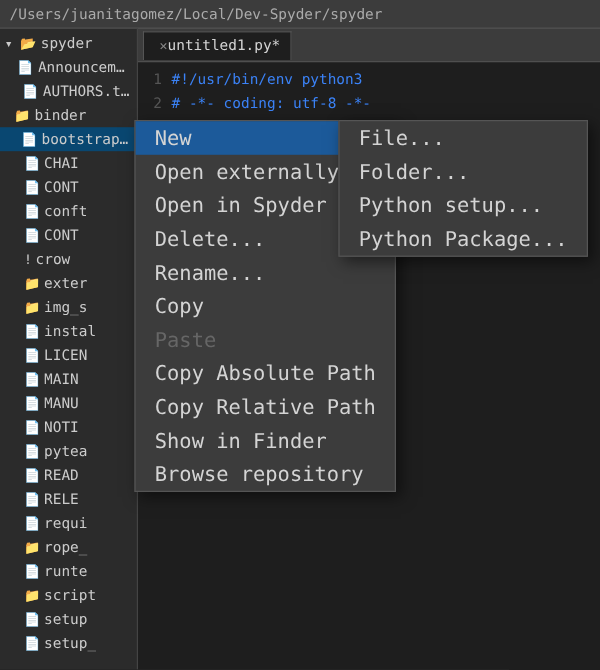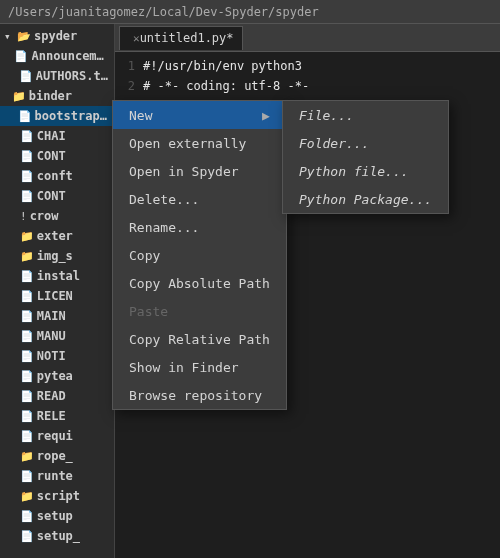--- a/index.html
+++ b/index.html
@@ -49,21 +49,21 @@
       font-size: 12px;
       color: #ccc;
       white-space: nowrap;
       overflow: hidden;
       height: 20px;
     }
     .tree-item.selected {
       background: #094771;
     }
     .tree-item .icon { margin-right: 3px; font-size: 11px; }
-    .tree-item .label { overflow: hidden; text-overflow: ellipsis; font-weight: bold; }
+    .tree-item .label { overflow: hidden; text-overflow: ellipsis; }
 
     
     .tab-bar {
       background: #3c3c3c;
       display: flex;
       align-items: center;
       height: 28px;
       border-bottom: 1px solid #555;
       padding: 0 4px;
     }
@@ -100,21 +100,21 @@
       font-size: 12px;
     }
     .line-num {
       width: 28px;
       text-align: right;
       padding-right: 8px;
       color: #555;
       flex-shrink: 0;
     }
     .line-content { color: #6a9955; }
-    .line-content.comment { color: #e5e5e5; }
+    .line-content.comment { color: #3b82f6; }
 
     
     .right-panel {
       flex: 1;
       display: flex;
       flex-direction: column;
       overflow: hidden;
     }
 
     
@@ -130,24 +130,24 @@
       background: #3c3c3c;
       border: 1px solid #555;
       box-shadow: 4px 4px 12px rgba(0,0,0,0.5);
       min-width: 170px;
     }
 
     .menu-item {
       padding: 5px 16px;
       cursor: pointer;
       white-space: nowrap;
-      font-size: 13px;
+      font-size: 17px;
       color: #d4d4d4;
       display: flex;
-      align-items: center;
+      align-items: flex-start;
       justify-content: space-between;
       height: 28px;
     }
     .menu-item.highlighted {
       background: #1c5a9a;
     }
     .menu-item.disabled {
       color: #666;
       cursor: default;
     }
@@ -158,21 +158,20 @@
 
     
     .submenu {
       background: #3c3c3c;
       border: 1px solid #555;
       box-shadow: 4px 4px 12px rgba(0,0,0,0.5);
       min-width: 150px;
       position: absolute;
       left: 170px;
       top: 0;
-      font-style: italic;
     }
   </style>
 </head>
 <body>
 
 <div class="path-bar">
   <span>/Users/juanitagomez/Local/Dev-Spyder/spyder</span>
 </div>
 
 <div class="main-layout">
@@ -364,48 +363,48 @@
 
   </div>
       <div class="menu-item">
     <span>Rename...</span>
 
   </div>
       <div class="menu-item">
     <span>Copy</span>
 
   </div>
-      <div class="menu-item">
-    <span>Copy Absolute Path</span>
-
-  </div>
       <div class="menu-item disabled">
     <span>Paste</span>
 
   </div>
       <div class="menu-item">
+    <span>Copy Absolute Path</span>
+
+  </div>
+      <div class="menu-item">
     <span>Copy Relative Path</span>
 
   </div>
       <div class="menu-item">
     <span>Show in Finder</span>
 
   </div>
       <div class="menu-item">
     <span>Browse repository</span>
 
   </div>
     </div>
   <div class="submenu" id="submenu">
       <div class="menu-item">
         <span>File...</span>
       </div>
       <div class="menu-item">
         <span>Folder...</span>
       </div>
       <div class="menu-item">
-        <span>Python file...</span>
+        <span>Python setup...</span>
       </div>
       <div class="menu-item">
         <span>Python Package...</span>
       </div>
     </div>
 </div>
 
 </body></html>

